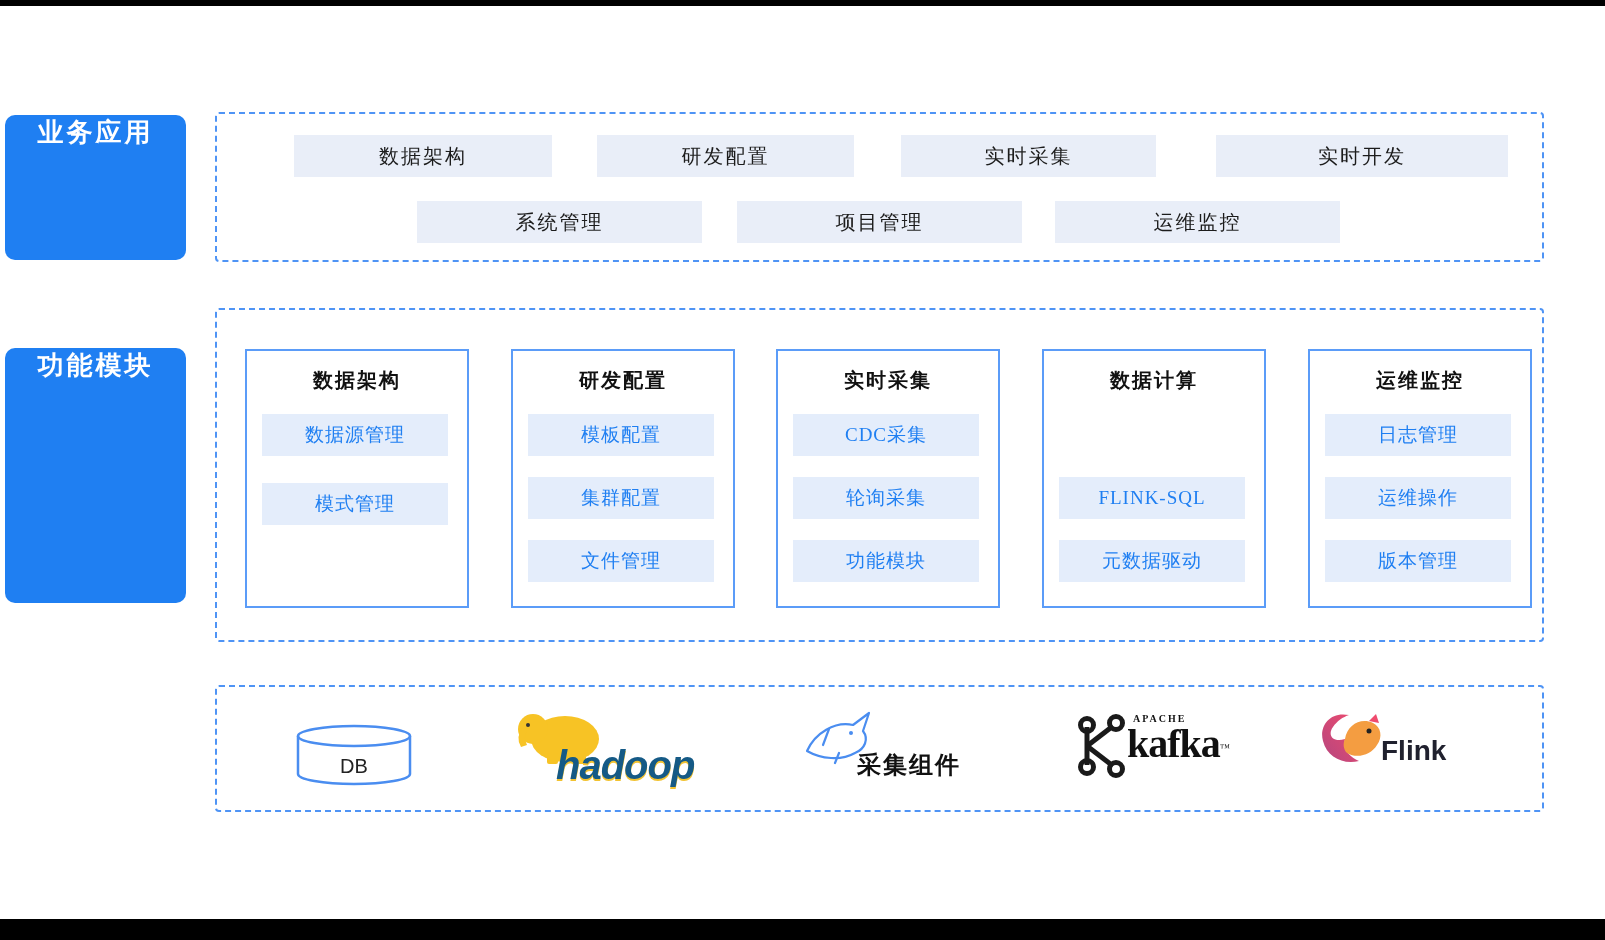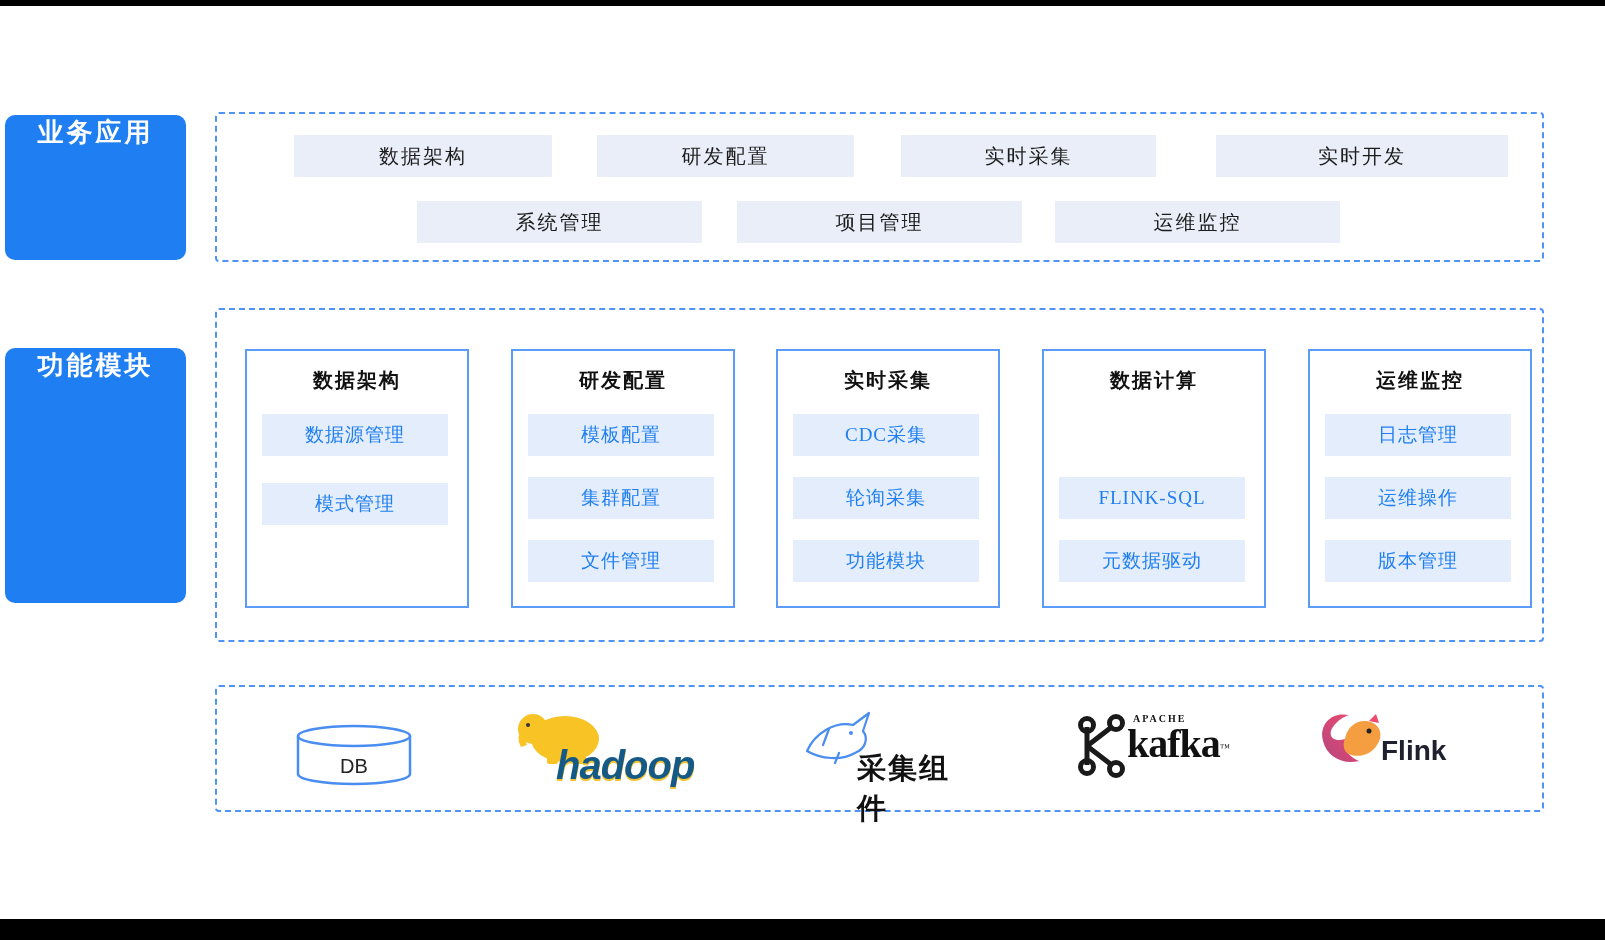--- a/index.html
+++ b/index.html
@@ -34,21 +34,21 @@
     position: absolute; left: 15px; width: 186px; height: 42px; background: #e4edfb;
     display: flex; align-items: center; justify-content: center;
   }
   .module-item span { font-family: "Liberation Serif", serif; font-size: 19px; color: #1f7ff2; letter-spacing: 1px; }
 
   .logo { position: absolute; }
   .hadoop-text {
     position: absolute; left: 0; top: 36px; font-size: 40px; font-weight: 800; font-style: italic;
     color: #155a86; text-shadow: 0 2px 0 #f2c230; letter-spacing: -1px; line-height: 1; margin-left: 47px;
   }
-  .collector-text { position: absolute; left: 58px; top: 42px; font-size: 29px; font-weight: 700; color: #111; letter-spacing: 2px; }
+  .collector-text { position: absolute; left: 58px; top: 42px; font-size: 24px; font-weight: 700; color: #111; letter-spacing: 2px; }
   .kafka-text { position: absolute; left: 55px; top: 4px; white-space: nowrap; font-family: Liberation Serif, serif; }
   .kafka-brand { display: block; font-size: 10px; letter-spacing: 2px; color: #111; font-weight: 600; margin-left: 6px; }
   .kafka-word { font-size: 40px; font-weight: 800; color: #111; letter-spacing: -1px; line-height: 1; }
   .kafka-tm { font-size: 10px; color: #111; vertical-align: super; }
   .flink-text { position: absolute; left: 62px; top: 26px; font-size: 28px; font-weight: 800; color: #20212e; }
 </style>
 </head>
 <body>
 
 <div class="canvas">

